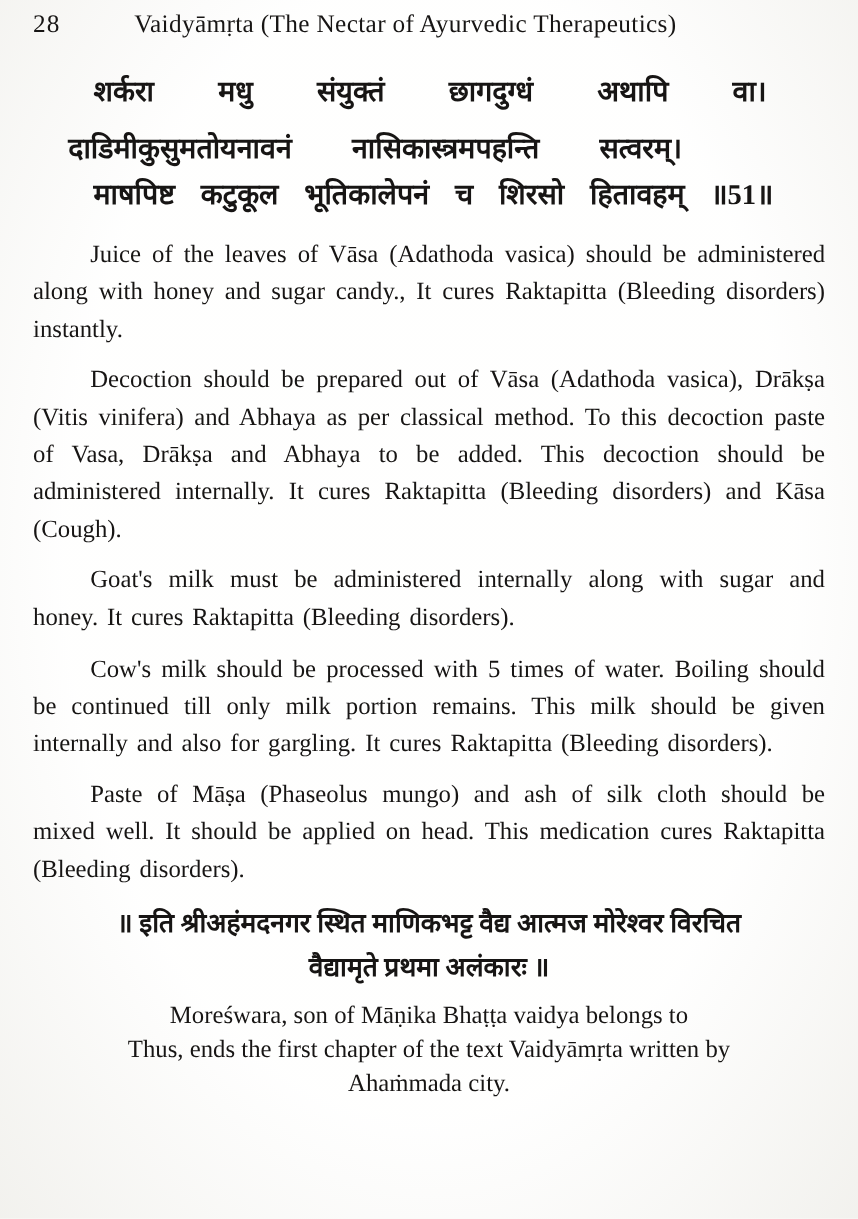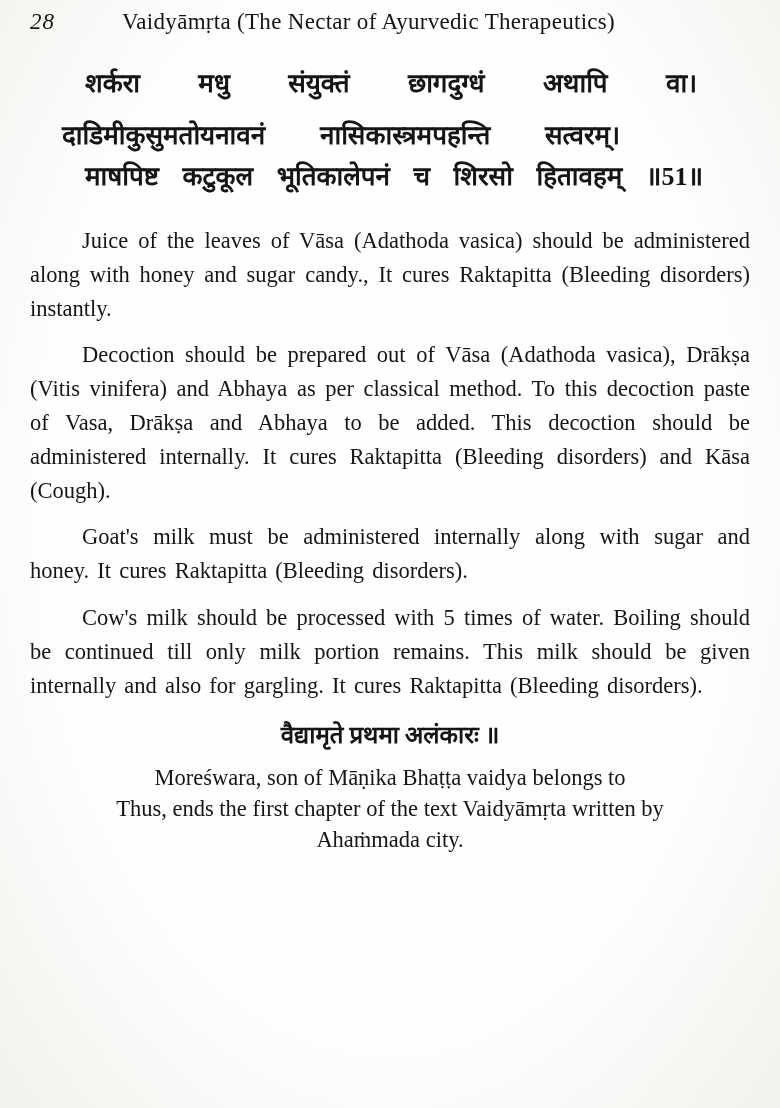--- a/index.html
+++ b/index.html
@@ -26,21 +26,20 @@
   
   .header {
     display: flex;
     align-items: baseline;
     font-size: 23px;
     line-height: 28px;
   }
   .page-number {
     min-width: 34px;
     letter-spacing: 1px;
-    font-style: italic;
   }
   .book-title {
     margin-left: 58px;
     letter-spacing: 0.3px;
   }
   
   .verses {
     margin-top: 27px;
   }
   .verse {
@@ -50,21 +49,21 @@
     font-size: 26px;
     line-height: 41px;
     font-weight: 600;
     text-align: justify;
     text-align-last: justify;
     -moz-text-align-last: justify;
     white-space: normal;
   }
   
   .body-text {
-    margin-top: 27px;
+    margin-top: 17px;
   }
   p.para {
     margin: 0 0 13px 0;
     font-size: 22.5px;
     line-height: 33.8px;
     text-align: justify;
     text-indent: 52px;
     word-spacing: 2.5px;
   }
   
@@ -101,23 +100,25 @@
       <div class="verse-line" style="margin-left:32px; width:558px;">दाडिमीकुसुमतोयनावनं नासिकास्त्रमपहन्ति सत्वरम्।</div>
       <div class="verse-line" style="margin-left:55px; width:618px;">माषपिष्ट कटुकूल भूतिकालेपनं च शिरसो हितावहम् ॥51॥</div>
     </div>
   </div>
 
   <div class="body-text">
     <p class="para">Juice of the leaves of Vāsa (Adathoda vasica) should be administered along with honey and sugar candy., It cures Raktapitta (Bleeding disorders) instantly.</p>
     <p class="para">Decoction should be prepared out of Vāsa (Adathoda vasica), Drākṣa (Vitis vinifera) and Abhaya as per classical method. To this decoction paste of Vasa, Drākṣa and Abhaya to be added. This decoction should be administered internally. It cures Raktapitta (Bleeding disorders) and Kāsa (Cough).</p>
     <p class="para">Goat's milk must be administered internally along with sugar and honey. It cures Raktapitta (Bleeding disorders).</p>
     <p class="para">Cow's milk should be processed with 5 times of water. Boiling should be continued till only milk portion remains. This milk should be given internally and also for gargling. It cures Raktapitta (Bleeding disorders).</p>
+    <p class="para">Paste of Māṣa (Phaseolus mungo) and ash of silk cloth should be mixed well. It should be applied on head. This medication cures Raktapitta (Bleeding disorders).</p>
   </div>
 
   <div class="colophon">
+    <div>॥ इति श्रीअहंमदनगर स्थित माणिकभट्ट वैद्य आत्मज मोरेश्वर विरचित</div>
     <div>वैद्यामृते प्रथमा अलंकारः ॥</div>
   </div>
 
   <div class="closing">
     <div>Moreśwara, son of Māṇika Bhaṭṭa vaidya belongs to</div>
     <div>Thus, ends the first chapter of the text Vaidyāmṛta written by</div>
     <div>Ahaṁmada city.</div>
   </div>
 
 </div>

